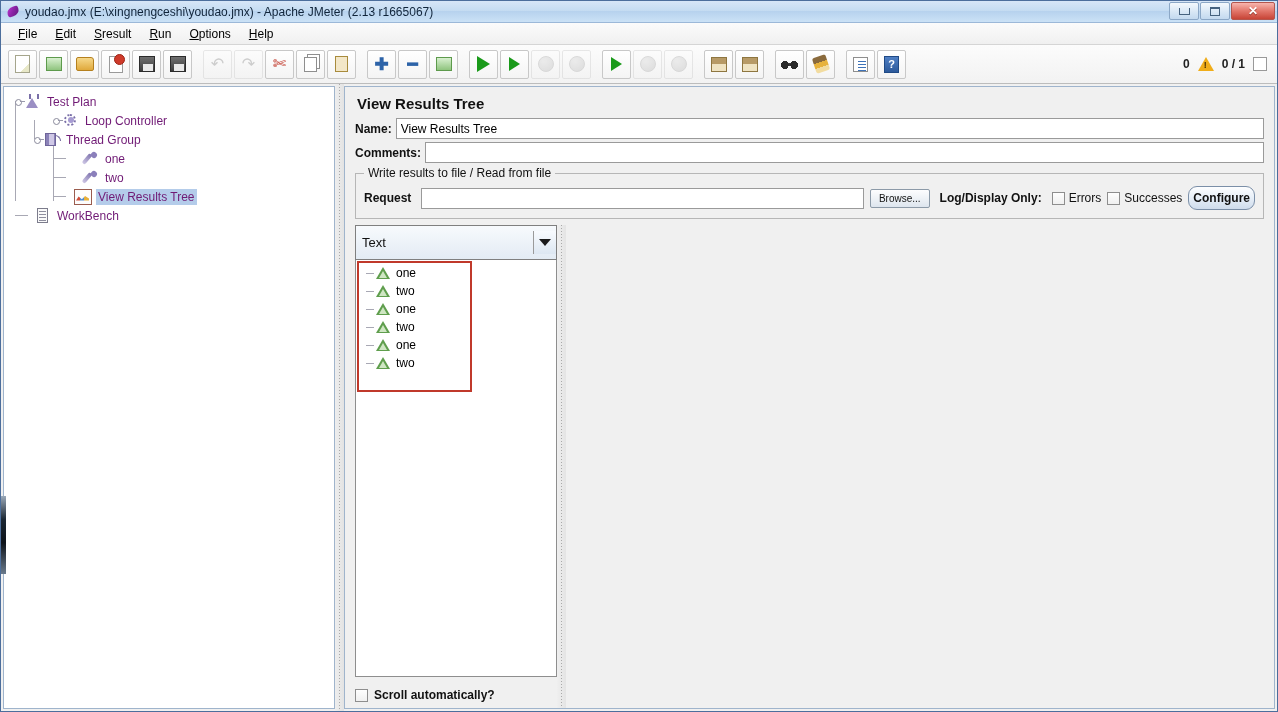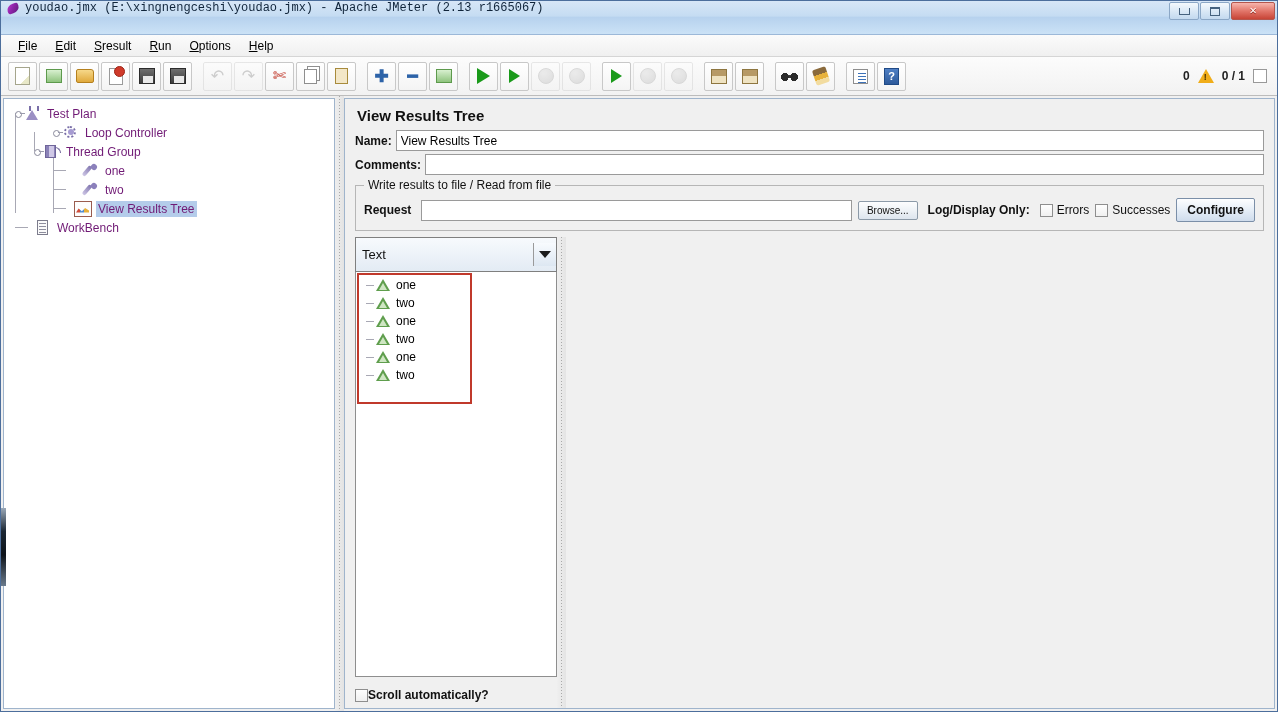--- a/index.html
+++ b/index.html
@@ -22,29 +22,28 @@
     width: 1278px; height: 712px;
     box-sizing: border-box;
     border: 1px solid #4c6e9c;
     background: #f0f0f0;
     display: flex;
     flex-direction: column;
   }
 
   
   .titlebar {
-    height: 34px;
+    height: 22px;
     box-sizing: border-box;
     background: linear-gradient(to bottom, #d7e6f7 0%, #c5dcf2 45%, #b7d2ee 50%, #cbe2f6 100%);
     border-bottom: 1px solid #9cb8d8;
     display: flex;
-    align-items: flex-start;
+    align-items: center;
     position: relative;
     padding-left: 4px;
-    font-family: Liberation Mono, monospace;
   }
   .title-icon {
     width: 16px; height: 16px;
     position: relative;
     margin-right: 4px;
     flex: none;
   }
   .title-icon .feather {
     position: absolute;
     left: 2px; top: 3px;
@@ -421,23 +420,24 @@
     font-family: "Liberation Sans", sans-serif;
     font-size: 12px;
     color: #111;
     padding: 3px 10px;
     white-space: nowrap;
     cursor: default;
   }
   .btn.small { font-size: 10px; padding: 3px 8px; }
   .btn.configure {
     font-weight: bold;
-    padding: 4px 10px;
+    padding: 4px 4px;
     border-color: #7b8fa8;
     background: linear-gradient(to bottom, #fdfeff, #e6eef7 50%, #cfdcec);
+    border-radius: 9px;
   }
   .cklabel {
     display: flex; align-items: center; gap: 4px;
     font-size: 12px; color: #111;
     white-space: nowrap;
   }
   .ckbox {
     width: 13px; height: 13px;
     border: 1px solid #8e8e8e;
     background: linear-gradient(to bottom, #fefefe, #f0f0f0);
@@ -541,20 +541,21 @@
     border-left: 4px solid transparent;
     border-right: 4px solid transparent;
     border-bottom: 7px solid #cfe6c3;
   }
   .rlabel { font-size: 12px; color: #000; }
 
   .scroll-row {
     height: 26px;
     display: flex;
     align-items: center;
+    gap: 6px;
     flex: none;
     padding-top: 5px;
   }
   .scroll-row .txt { font-size: 12px; font-weight: bold; color: #111; }
 
   
   .tab-col {
     flex: 1;
     display: flex;
     flex-direction: column;

